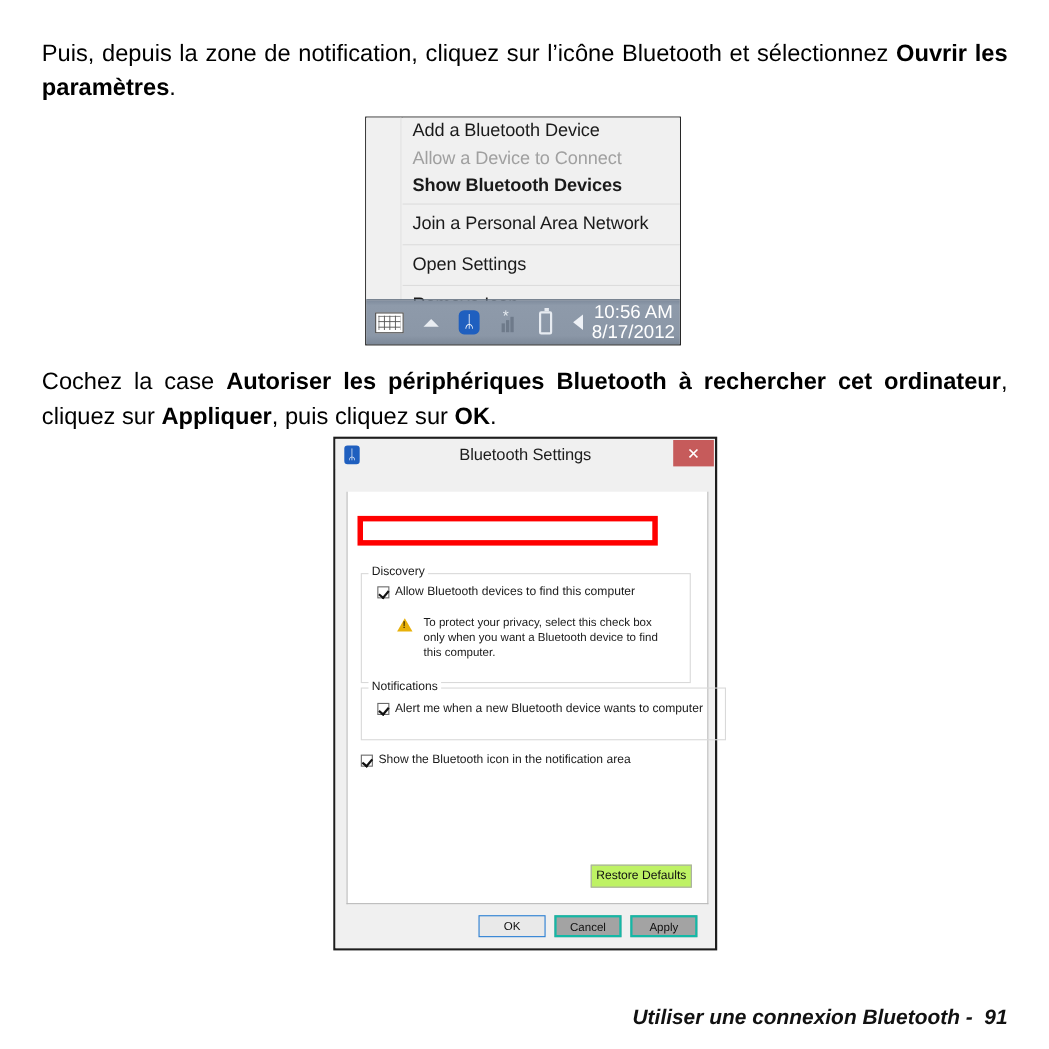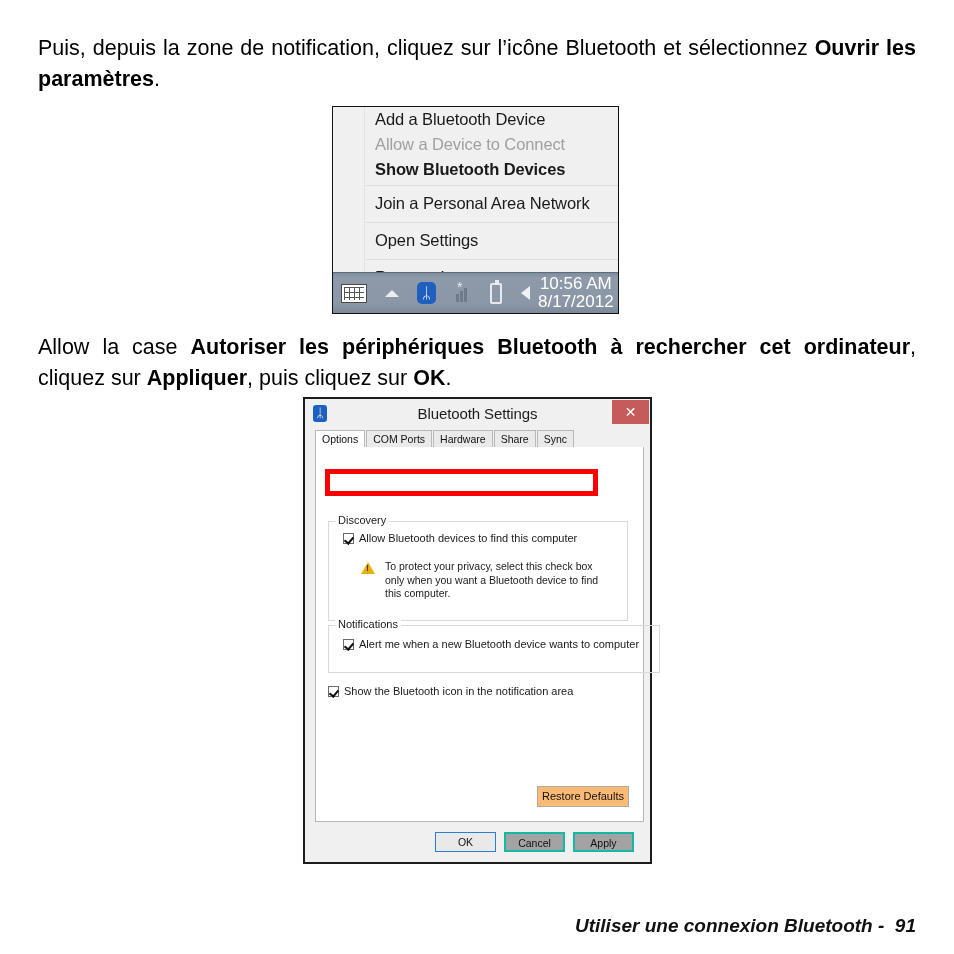--- a/index.html
+++ b/index.html
@@ -346,21 +346,21 @@
     content: "!";
     position: absolute; left: 5px; top: 3px;
     font-size: 9px; line-height: 9px;
     color: #4a3500; font-weight: bold;
   }
 
   #restore-btn {
     position: absolute;
     right: 14px; bottom: 14px;
     width: 92px; height: 21px;
-    background: #fdba74;
+    background: #bef264;
     border: 1px solid #aaaaaa;
     font-size: 11px;
     line-height: 19px;
     text-align: center;
     color: #111;
   }
 
   .dlg-footer {
     position: absolute;
     left: 0; right: 0; bottom: 0;
@@ -443,40 +443,32 @@
     </div>
     <div class="tray-batt"></div>
     <div class="tray-vol"></div>
     <div class="tray-clock">
       <div>10:56 AM</div>
       <div>8/17/2012</div>
     </div>
   </div>
 </div>
 
-<div class="prose" id="para2"><span>Allow la case </span><b>Autoriser les périphériques Bluetooth à rechercher cet ordinateur</b><span>, cliquez sur </span><b>Appliquer</b><span>, puis cliquez sur </span><b>OK</b><span>.</span></div>
+<div class="prose" id="para2"><span>Cochez la case </span><b>Autoriser les périphériques Bluetooth à rechercher cet ordinateur</b><span>, cliquez sur </span><b>Appliquer</b><span>, puis cliquez sur </span><b>OK</b><span>.</span></div>
 
 <div id="bt-dialog">
 
   <div class="dlg-titlebar">
     <div class="dlg-bticon">ᛦ</div>
     <div class="dlg-title">Bluetooth Settings</div>
     <div class="dlg-close">✕</div>
   </div>
 
   <div class="dlg-body">
 
-    <div class="tab-row" id="tab-row">
-        <div class="tab active">Options</div>
-        <div class="tab">COM Ports</div>
-        <div class="tab">Hardware</div>
-        <div class="tab">Share</div>
-        <div class="tab">Sync</div>
-        <div class="tab-fill"></div>
-      </div>
 
     <div class="tab-page">
 
       <div class="group" id="grp-discovery">
         <span class="group-label">Discovery</span>
 
         <div class="cb-row" id="cb-allow">
           <span class="cb"></span>
           <span class="cb-label">Allow Bluetooth devices to find this computer</span>
         </div>

